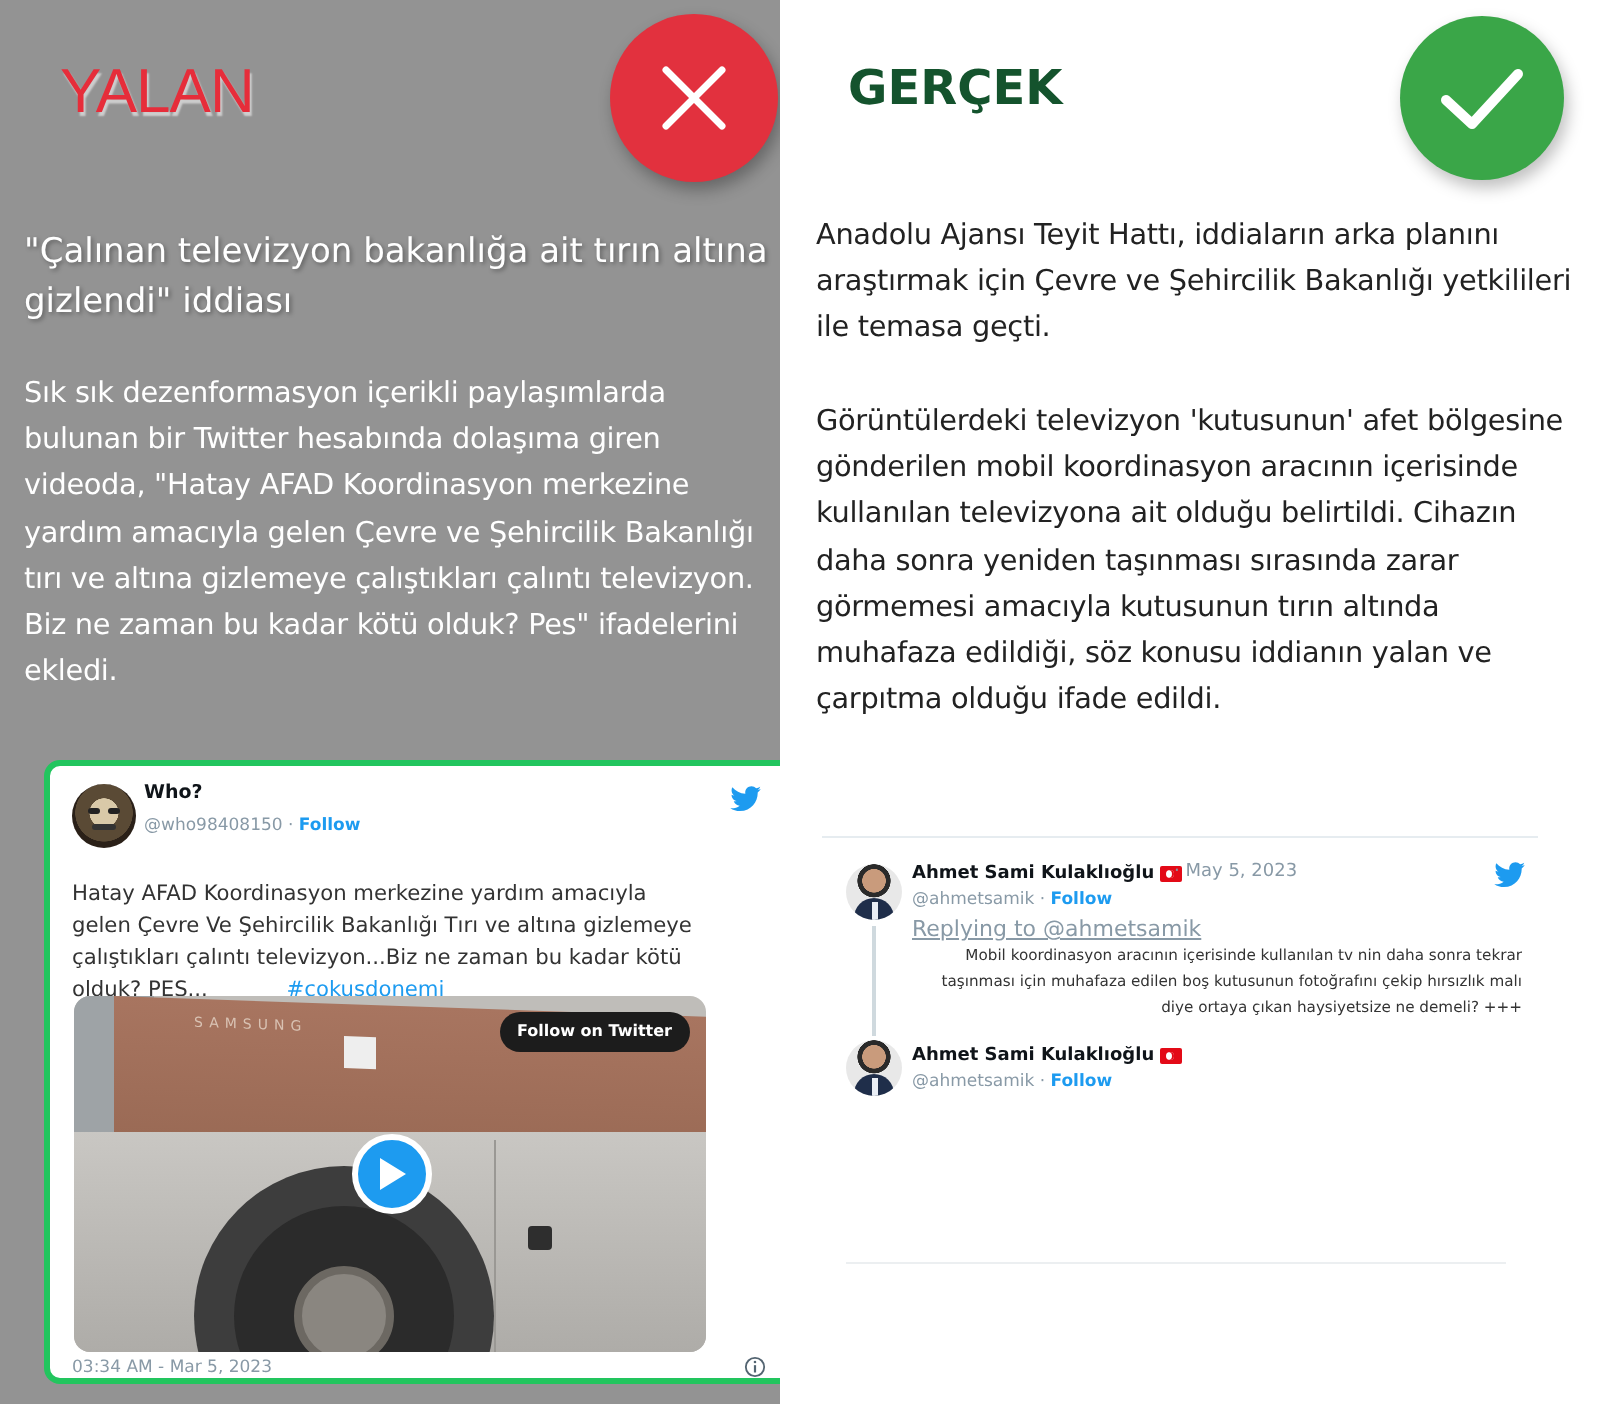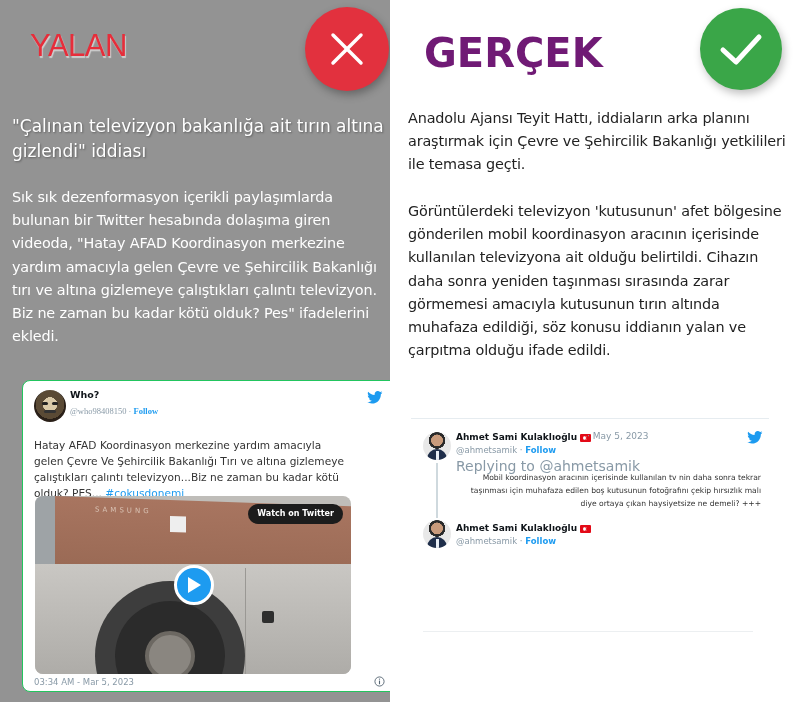--- a/index.html
+++ b/index.html
@@ -16,22 +16,22 @@
   }
 
   .verdict-false {
     position: absolute; left: 30px; top: 28px;
     font-family: "Liberation Sans", sans-serif; font-size: 31px; font-weight: 400;
     color: #e62d3a; letter-spacing: -0.5px;
     text-shadow: 1px 2px 1px rgba(255,255,255,0.55);
   }
   .verdict-true {
     position: absolute; left: 424px; top: 30px;
-    font-family: "DejaVu Sans", sans-serif; font-size: 40px; font-weight: bold;
-    color: #701a75; letter-spacing: 0px;
+    font-family: "DejaVu Sans", sans-serif; font-size: 24px; font-weight: bold;
+    color: #14532d; letter-spacing: 0px;
   }
 
   .badge {
     position: absolute; width: 84px; height: 84px; border-radius: 50%;
     display: flex; align-items: center; justify-content: center;
   }
   .badge-x { left: 305px; top: 7px; background: #e2313e; box-shadow: 2px 4px 8px rgba(0,0,0,0.3); }
   .badge-check { left: 700px; top: 8px; width: 82px; height: 82px; background: #3aa648; box-shadow: 2px 4px 8px rgba(0,0,0,0.25); }
 
   .claim-title {
@@ -49,43 +49,43 @@
     position: absolute; left: 408px; width: 385px;
     font-family: "DejaVu Sans", sans-serif; font-size: 14.4px; line-height: 23.2px;
     color: #222222; letter-spacing: -0.15px;
   }
   .fact-p1 { top: 107px; }
   .fact-p2 { top: 200px; }
 
   
   .tweet1 {
     position: absolute; left: 22px; top: 380px; width: 376px; height: 312px;
-    background: #ffffff; border: 1px solid #22c55e; border-radius: 8px;
+    background: #ffffff; border: 3px solid #22c55e; border-radius: 8px;
   }
   .avatar {
     position: absolute; border-radius: 50%; overflow: hidden;
   }
   .avatar-who {
     left: 11px; top: 9px; width: 32px; height: 32px;
     background: radial-gradient(circle at 50% 45%, #d9c9a8 0 30%, #5a4a35 31% 60%, #2a2018 61%);
   }
   .avatar-who .mask-eye { position: absolute; top: 12px; width: 6px; height: 3px; background: #222; border-radius: 2px; }
   .avatar-who .mask-moustache { position: absolute; left: 10px; top: 20px; width: 12px; height: 3px; background: #333; border-radius: 3px; }
   .t-name { position: absolute; font-family: "DejaVu Sans", sans-serif; font-weight: bold; color: #0f1419; }
   .t-handle { position: absolute; font-family: "DejaVu Sans", sans-serif; color: #8899a6; }
   .t-follow { color: #1d9bf0; font-weight: bold; }
   .tw1-name { left: 47px; top: 8px; font-size: 9.5px; }
-  .tw1-handle { left: 47px; top: 25px; font-size: 8.5px; font-family: Liberation Serif, serif; }
+  .tw1-handle { left: 47px; top: 25px; font-size: 8.5px; }
   .tw-bird { position: absolute; }
   .tw1-bird { right: 14px; top: 10px; }
   .tw1-text {
     position: absolute; left: 11px; top: 56px; width: 320px;
     font-size: 10.6px; line-height: 16px; color: #333;
   }
-  .hashtag { color: #1d9bf0; }
+  .hashtag { color: #1d9bf0; margin-left: 36px; }
 
   .video {
     position: absolute; left: 12px; top: 115px; width: 316px; height: 178px;
     border-radius: 8px; overflow: hidden; background: #bfbdb9;
   }
   .video .tv-box {
     position: absolute; left: 20px; top: 0; width: 300px; height: 70px;
     background: linear-gradient(180deg, #a87560 0%, #9a6a55 100%);
     transform: skewY(2deg); transform-origin: left top;
   }
@@ -124,21 +124,21 @@
   .avatar-ahmet .suit { position: absolute; left: 4px; bottom: 0; width: 20px; height: 11px; background: #1f2e4a; border-radius: 10px 10px 0 0; }
   .avatar-ahmet .tie { position: absolute; left: 13px; bottom: 0; width: 3px; height: 9px; background: #e9eef5; }
   .av-a1 { left: 12px; top: 13px; }
   .av-a2 { left: 12px; top: 101px; }
   .thread-line { position: absolute; left: 25px; top: 44px; width: 2px; height: 55px; background: #cfd9de; }
   .tw2-name1 { left: 45px; top: 13px; font-size: 9px; }
   .tw2-date { position: absolute; left: 176px; top: 12px; font-size: 9px; color: #8899a6; }
   .flag { display: inline-block; width: 11px; height: 8px; background: #e30a17; border-radius: 1px; vertical-align: middle; margin-left: 3px; position: relative; }
   .flag::after { content: ""; position: absolute; left: 3px; top: 2px; width: 4px; height: 4px; border-radius: 50%; background: #fff; box-shadow: inset -1px 0 0 #e30a17; }
   .tw2-handle1 { left: 45px; top: 26px; font-size: 8.5px; }
-  .tw2-reply { position: absolute; left: 45px; top: 39px; font-size: 14px; color: #8899a6; }
+  .tw2-reply { position: absolute; left: 45px; top: 39px; font-size: 11px; color: #8899a6; text-decoration: underline; }
   .tw2-text1 { position: absolute; left: 45px; top: 52px; width: 305px; font-size: 7.6px; line-height: 13.2px; color: #333; }
   .tw2-name2 { left: 45px; top: 104px; font-size: 9px; }
   .tw2-handle2 { left: 45px; top: 117px; font-size: 8.5px; }
   .tw2-text2 { position: absolute; left: 8px; top: 141px; width: 340px; font-size: 10.6px; line-height: 15.5px; color: #333; }
   .tw2-bird { right: 6px; top: 12px; }
   .tw2-bottom-line { position: absolute; left: 12px; bottom: 2px; width: 330px; height: 1px; background: #eceff1; }
 </style>
 </head>
 <body>
 
@@ -174,21 +174,21 @@
     <div class="tv-box">
       <span class="brand">SAMSUNG</span>
       <span class="label"></span>
     </div>
     <div class="bus-body"></div>
     <div class="wheel-arch"></div>
     <div class="wheel"></div>
     <div class="hub"></div>
     <div class="panel-line"></div>
     <div class="handle"></div>
-    <div class="watch-btn">Watch on Twitter</div>
+    <div class="watch-btn">Follow on Twitter</div>
     <div class="play-btn">
       <svg width="16" height="18" viewBox="0 0 16 18">
         <path fill="#ffffff" d="M2 1 L15 9 L2 17 Z"></path>
       </svg>
     </div>
   </div>
   <div class="tw1-time">03:34 AM - Mar 5, 2023</div>
   <svg class="info-icon" width="11" height="11" viewBox="0 0 12 12">
     <circle cx="6" cy="6" r="5" fill="none" stroke="#536471" stroke-width="1"></circle>
     <line x1="6" y1="5" x2="6" y2="9" stroke="#536471" stroke-width="1.2"></line>

